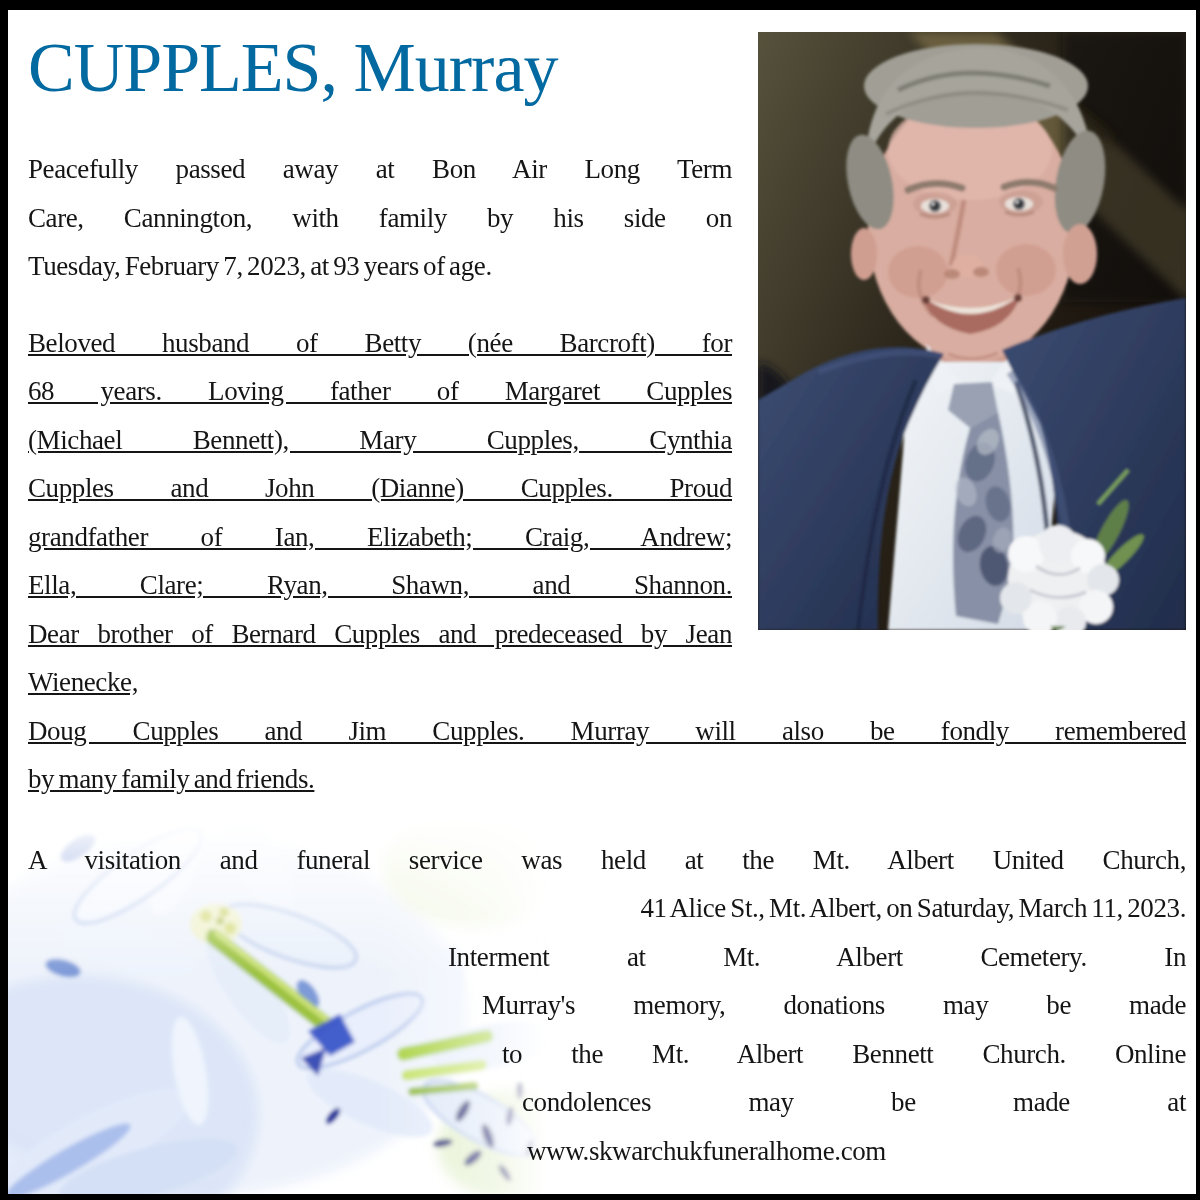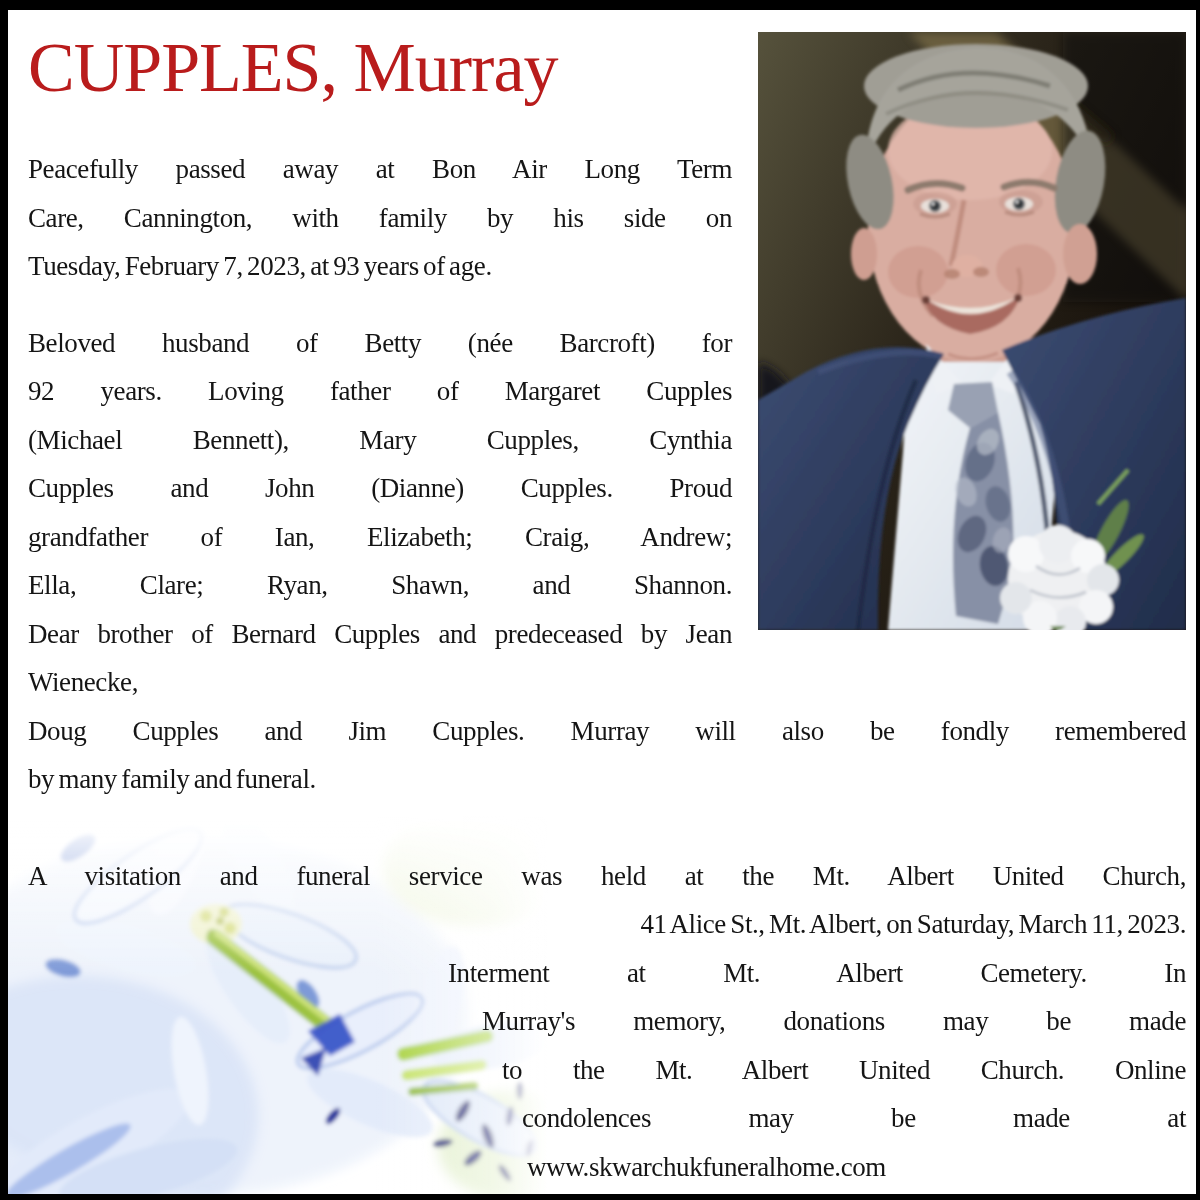--- a/index.html
+++ b/index.html
@@ -20,26 +20,26 @@
     float:right;
     width:428px;height:598px;
     margin:0 0 0 26px;
     background:#241f15;
   }
   .photo svg{display:block;width:428px;height:598px;}
   h1.title{
     margin:20px 0 8px 0;
     font-size:70px;line-height:72px;
     font-weight:400;letter-spacing:-1px;
-    color:#b91c1c;white-space:nowrap;
+    color:#0369a1;white-space:nowrap;
   }
   .para{margin:0;}
   .para-death{margin-top:41px;}
-  .para-family{margin-top:28px;}
-  .para-service{margin-top:48px;}
+  .para-family{margin-top:28px;text-decoration:underline;}
+  .para-service{margin-top:32px;}
   .ln,.ln-end,.ln-right{
     font-size:27px;line-height:48.5px;
     letter-spacing:-0.4px;word-spacing:-2px;
     white-space:normal;
   }
   .ln{text-align:justify;text-align-last:justify;}
   .ln-end{text-align:center;text-align-last:left;}
   .ln-right{text-align:right;text-align-last:right;}
   .ind-1{margin-left:420px;}
   .ind-2{margin-left:454px;}
@@ -262,34 +262,34 @@
     <h1 class="title">CUPPLES, Murray</h1>
 
     <div class="para para-death">
       <div class="ln">Peacefully passed away at Bon Air Long Term</div>
       <div class="ln">Care, Cannington, with family by his side on</div>
       <div class="ln-end">Tuesday, February 7, 2023, at 93 years of age.</div>
     </div>
 
     <div class="para para-family">
       <div class="ln">Beloved husband of Betty (née Barcroft) for</div>
-      <div class="ln">92 years. Loving father of Margaret Cupples</div>
+      <div class="ln">68 years. Loving father of Margaret Cupples</div>
       <div class="ln">(Michael Bennett), Mary Cupples, Cynthia</div>
       <div class="ln">Cupples and John (Dianne) Cupples. Proud</div>
       <div class="ln">grandfather of Ian, Elizabeth; Craig, Andrew;</div>
       <div class="ln">Ella, Clare; Ryan, Shawn, and Shannon.</div>
       <div class="ln">Dear brother of Bernard Cupples and predeceased by Jean Wienecke,</div>
       <div class="ln">Doug Cupples and Jim Cupples. Murray will also be fondly remembered</div>
-      <div class="ln-end">by many family and funeral.</div>
+      <div class="ln-end">by many family and friends.</div>
     </div>
 
     <div class="para para-service">
       <div class="ln">A visitation and funeral service was held at the Mt. Albert United Church,</div>
       <div class="ln-right">41 Alice St., Mt. Albert, on Saturday, March 11, 2023.</div>
       <div class="ln ind-1">Interment at Mt. Albert Cemetery. In</div>
       <div class="ln ind-2">Murray's memory, donations may be made</div>
-      <div class="ln ind-3">to the Mt. Albert United Church. Online</div>
+      <div class="ln ind-3">to the Mt. Albert Bennett Church. Online</div>
       <div class="ln ind-4">condolences may be made at</div>
       <div class="ln-end ind-5">www.skwarchukfuneralhome.com</div>
     </div>
 
   </div>
 </div>
 
 </body></html>

